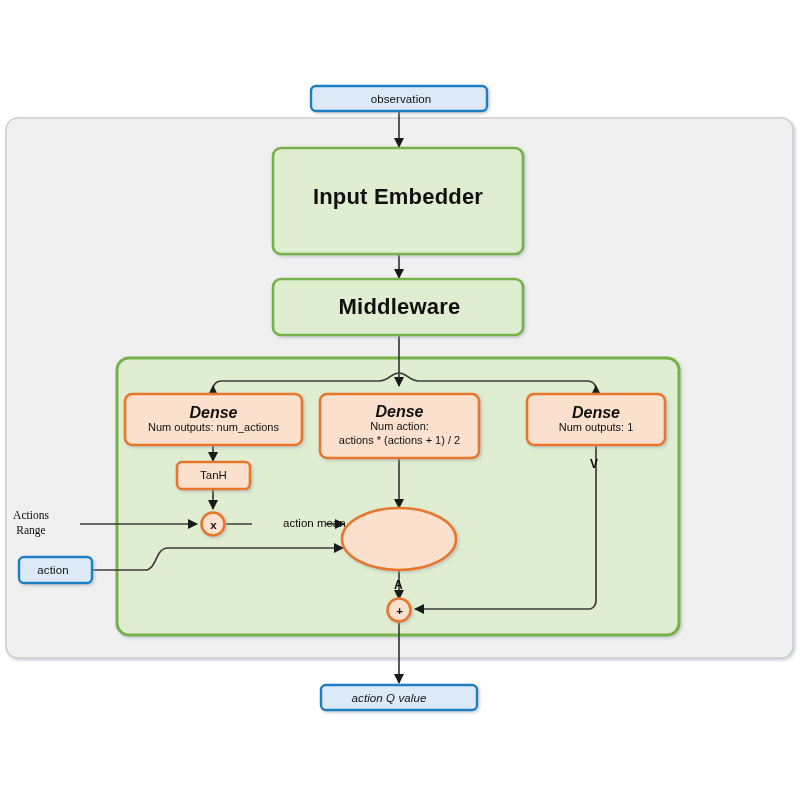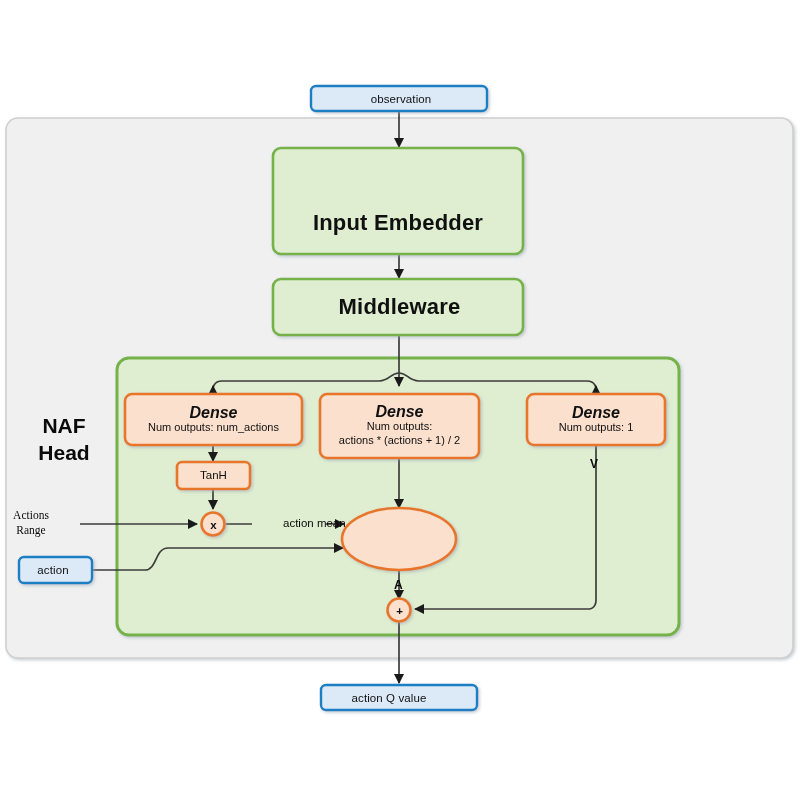--- a/index.html
+++ b/index.html
@@ -166,37 +166,33 @@
 
     <circle cx="399" cy="610" r="11.5" fill="#fbe0cd" stroke="#e8762c" stroke-width="2.6" filter="url(#softshadow)"></circle>
 
     <rect x="19" y="557" width="73" height="26" rx="5" ry="5" fill="#dce9f7" stroke="#1f7fc4" stroke-width="2.4" filter="url(#softshadow)"></rect>
 
     <rect x="321" y="685" width="156" height="25" rx="5" ry="5" fill="#dce9f7" stroke="#1f7fc4" stroke-width="2.4" filter="url(#softshadow)"></rect>
   </svg>
 
   <div class="node-text io-box-label" style="left:311px; top:86px; width:180px; height:25px;">observation</div>
 
-  <div class="node-text big-green-label" style="left:273px; top:160px; width:250px; height:126px;">Input Embedder</div>
+  <div class="node-text big-green-label" style="left:273px; top:134px; width:250px; height:126px;">Input Embedder</div>
 
   <div class="node-text big-green-label" style="left:273px; top:279px; width:253px; height:56px;">Middleware</div>
 
-  <div class="naf-head-label" style="left:18px; top:412px; width:92px;">
-    <div>NAF</div>
-    <div>Head</div>
-  </div>
 
   <div class="node-text" style="left:125px; top:394px; width:177px; height:51px;">
     <div class="dense-title">Dense</div>
     <div class="dense-sub">Num outputs: num_actions</div>
   </div>
 
   <div class="node-text" style="left:320px; top:394px; width:159px; height:64px;">
     <div class="dense-title">Dense</div>
-    <div class="dense-sub">Num outputs:</div>
+    <div class="dense-sub">Num action:</div>
     <div class="dense-sub">actions * (actions + 1) / 2</div>
   </div>
 
   <div class="node-text" style="left:527px; top:394px; width:138px; height:51px;">
     <div class="dense-title">Dense</div>
     <div class="dense-sub">Num outputs: 1</div>
   </div>
 
   <div class="node-text tanh-label" style="left:177px; top:462px; width:73px; height:26px;">TanH</div>
 
@@ -211,15 +207,15 @@
   </div>
 
   <div class="node-text io-box-label" style="left:19px; top:557px; width:68px; height:26px;">action</div>
 
   <div class="edge-label" style="left:251px; top:517px;margin-left:32px;">action mean</div>
 
   <div class="edge-label-bold" style="left:394px; top:578px;">A</div>
 
   <div class="edge-label-bold" style="left:590px; top:457px;">V</div>
 
-  <div class="node-text io-box-label" style="left:321px; top:685px; width:136px; height:25px;">action Q value</div>
+  <div class="node-text io-box-label" style="left:321px; top:685px; width:136px; height:25px;font-style:italic;">action Q value</div>
 
 </div>
 
 </body></html>

